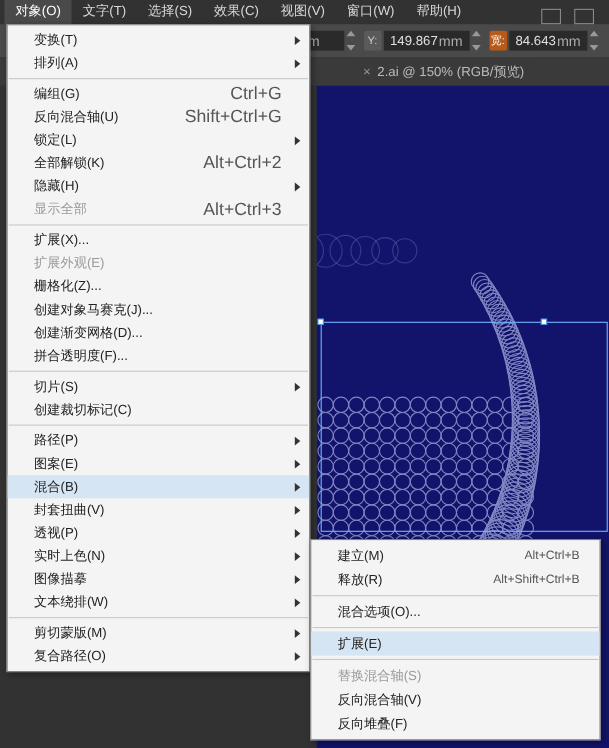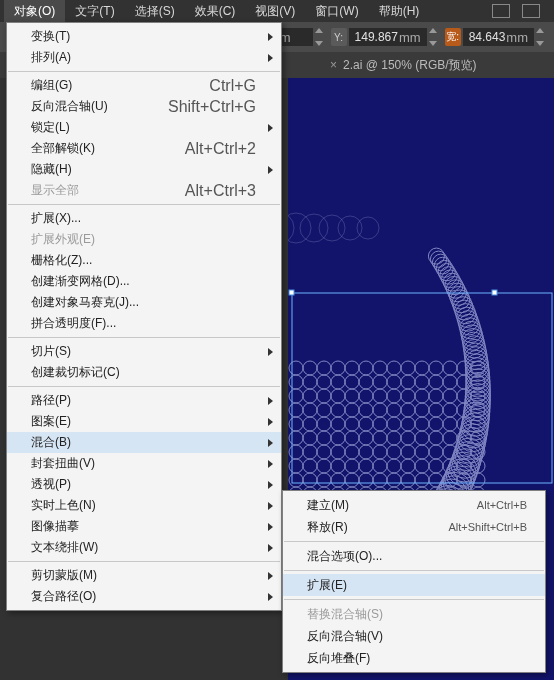--- a/index.html
+++ b/index.html
@@ -1,17 +1,17 @@
 <!DOCTYPE html>
 <html><head>
 <meta charset="utf-8">
 <style>
 *{margin:0;padding:0;box-sizing:border-box;font-family:"Microsoft YaHei",SimSun,sans-serif;font-size:12px;user-select:none}
 body{width:554px;height:680px;background:#323232;overflow:hidden;position:relative}
-.menubar{height:22px;background:#323232;display:flex;align-items:center;padding:0 4px}
+.menubar{height:22px;background:#323232;display:flex;align-items:flex-end;padding:0 4px}
 .menubar .mitem{color:#d8d8d8;padding:3px 10px;cursor:default}
 .menubar .mitem.open{background:#4a4a4a;color:#fff}
 .menubar .tool-icons{margin-left:auto;display:flex;gap:12px;padding-right:10px}
 .menubar .tool-icons span{width:18px;height:14px;border:1px solid #888;display:inline-block}
 .toolbar{height:30px;background:#4a4a4a;display:flex;align-items:center;gap:4px;padding:0 6px;color:#ccc}
 .field{display:flex;align-items:center;gap:2px}
 .fldlabel{background:#5a5a5a;width:16px;height:18px;display:flex;align-items:center;justify-content:center;font-size:10px;border-radius:2px}
 .fldlabel.orange{background:#b85a1a;color:#fff}
 .fldval{background:#2a2a2a;color:#e0e0e0;height:18px;padding:0 6px;display:flex;align-items:center;min-width:64px;font-size:11px}
 .unit{color:#aaa;font-size:13px;margin-left:1px}
@@ -436,24 +436,24 @@
     <div class="row">
       <span>扩展(X)...</span>
     </div>
     <div class="row disabled">
       <span>扩展外观(E)</span>
     </div>
     <div class="row">
       <span>栅格化(Z)...</span>
     </div>
     <div class="row">
+      <span>创建对象马赛克(J)...</span>
+    </div>
+    <div class="row">
       <span>创建渐变网格(D)...</span>
-    </div>
-    <div class="row">
-      <span>创建对象马赛克(J)...</span>
     </div>
     <div class="row">
       <span>拼合透明度(F)...</span>
     </div>
     <div class="sep"></div>
     <div class="row sub">
       <span>切片(S)</span>
     </div>
     <div class="row">
       <span>创建裁切标记(C)</span>

